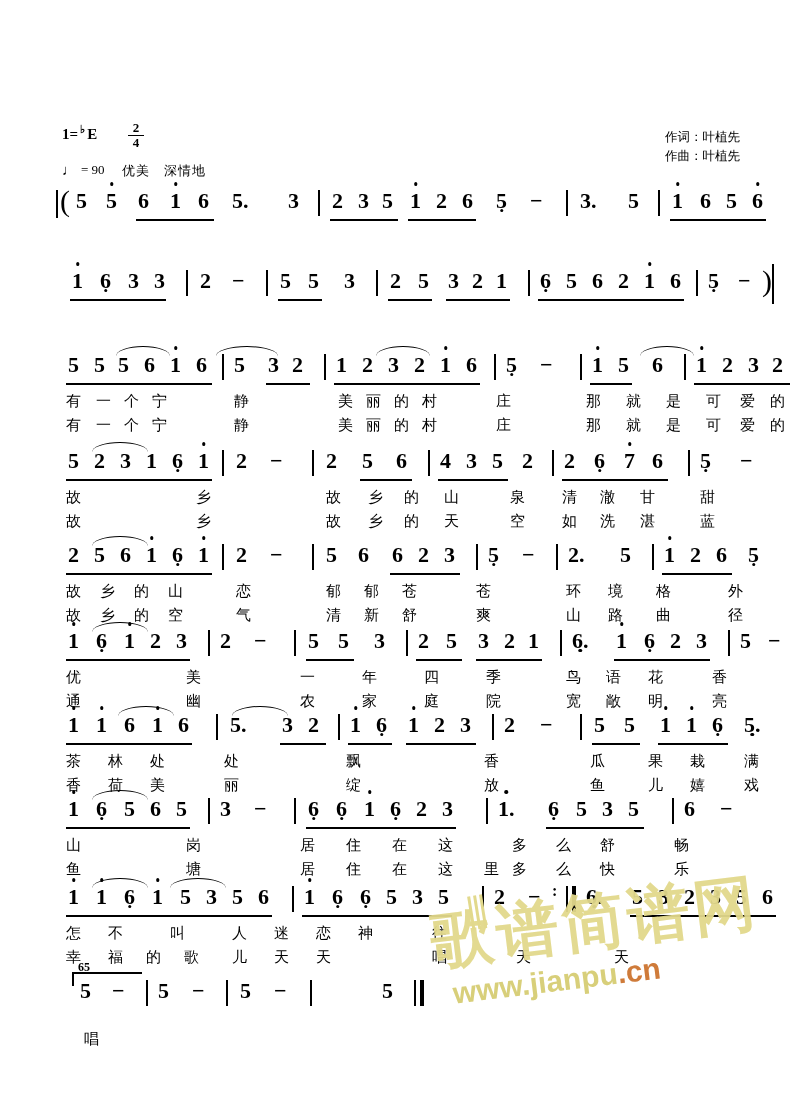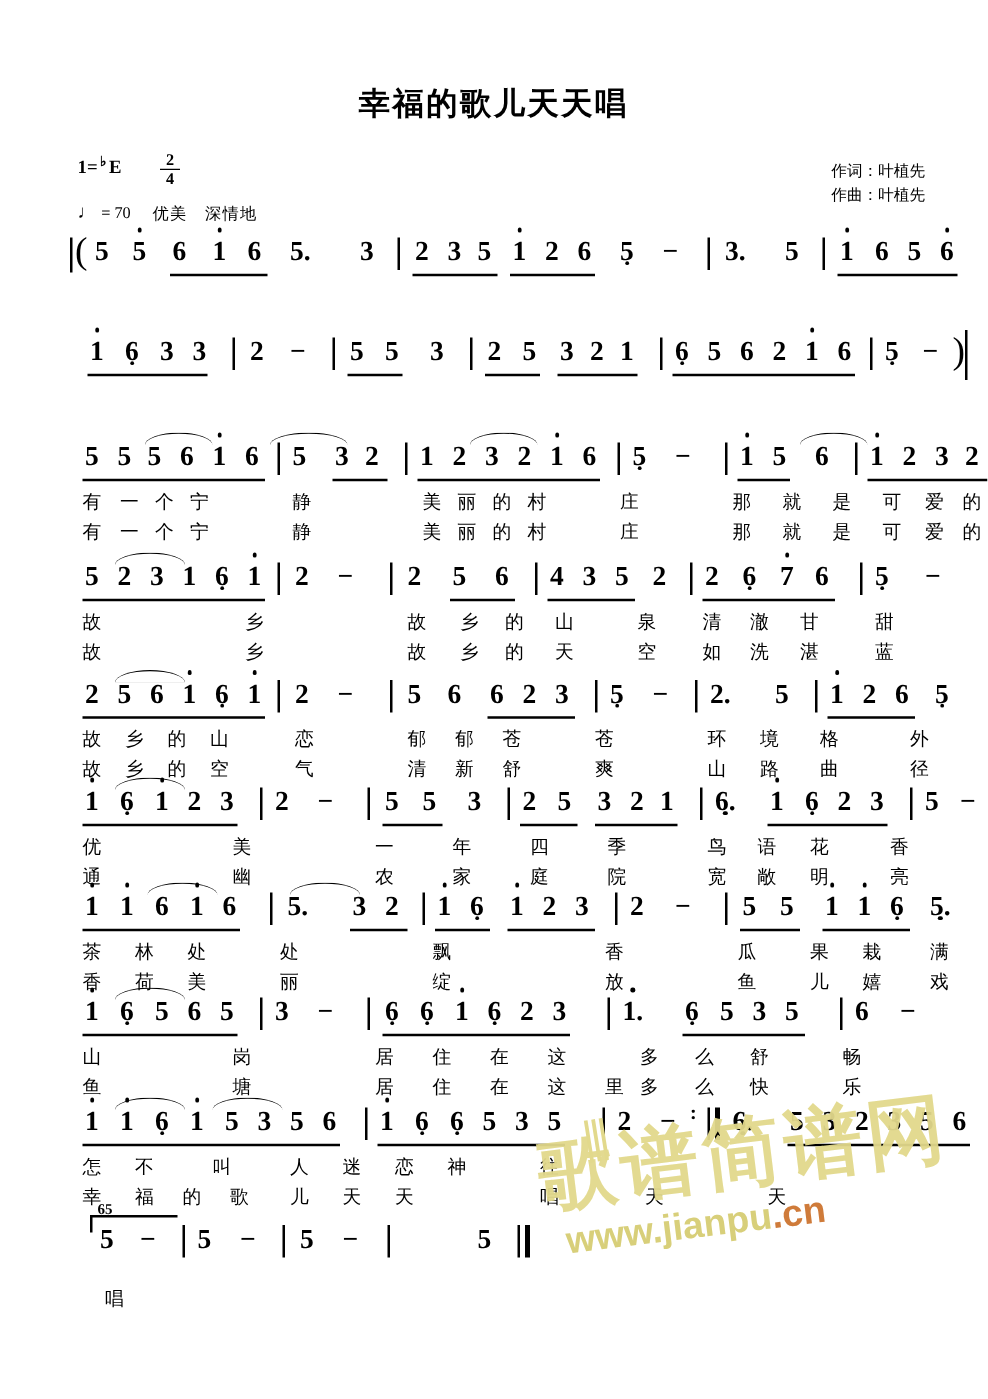--- a/index.html
+++ b/index.html
@@ -92,37 +92,36 @@
   }
   .wm .url .cn{color:#cf7b3a;}
   .wmbars{position:absolute;left:470px;top:895px;transform:rotate(-9deg);}
   .wmbars i{display:inline-block;width:3px;height:34px;background:#e2d98c;margin-right:3px;}
 </style>
 </head>
 <body>
 
 <div class="sheet">
 
-  <div class="title">幸福的歌儿天天唱</div>
 
   <div class="keysig">
     <span class="num">1=</span>
     <span class="flag">♭</span>
     <span class="letter">E</span>
   </div>
 
   <div class="meter">
     <span class="top">2</span>
     <span class="bar"></span>
     <span class="bot">4</span>
   </div>
 
   <div class="tempo">
     <span class="note">♩</span>
-    <span>= 70</span>
+    <span>= 90</span>
   </div>
   <div class="expr">优美　深情地</div>
 
   <div class="credits">
     <div>作词：叶植先</div>
     <div>作曲：叶植先</div>
   </div>
 
   <div class="sys" style="top:188px;">
     <div class="notes">

